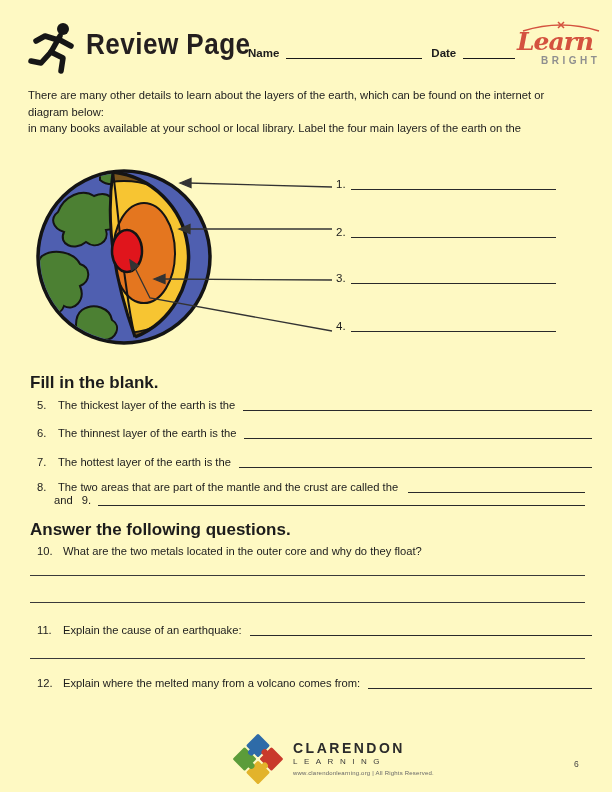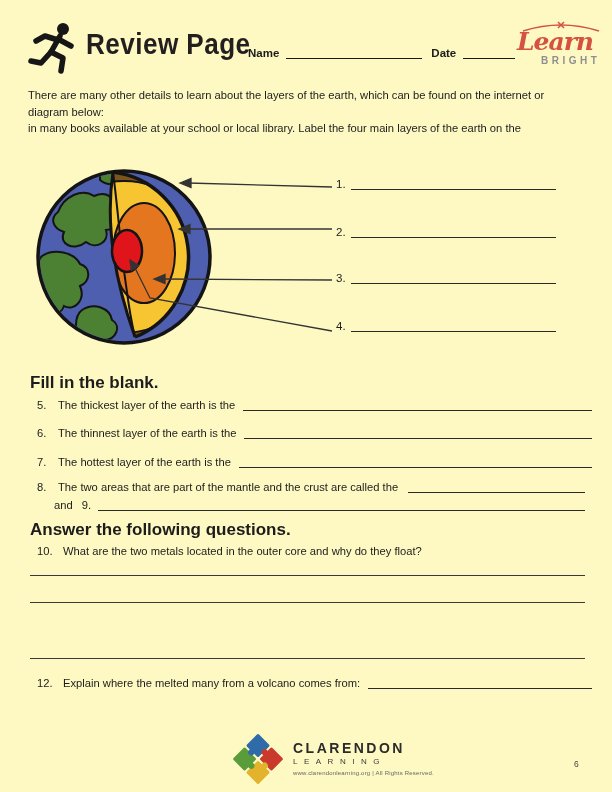--- a/index.html
+++ b/index.html
@@ -34,21 +34,21 @@
   .dlabel .num{margin-right:5px;}
   .dlabel .writein{width:205px;border-bottom:1px solid #2a2a2a;}
   
   .sec-head{position:absolute;left:30px;font-size:17px;font-weight:700;}
   .q{position:absolute;left:37px;width:555px;display:flex;align-items:flex-end;font-size:11.2px;}
   .q .num{flex:0 0 21px;}
   .q .num.wide{flex:0 0 26px;}
   .q .blank{flex:1 1 auto;border-bottom:1.1px solid #2a2a2a;height:12px;margin-left:8px;}
   .q8wrap{position:absolute;left:37px;width:548px;font-size:11.2px;}
   .q8line{display:flex;align-items:flex-end;}
-  .q8line2{display:flex;align-items:flex-end;margin-top:5px;padding-left:17px;text-align:right;}
+  .q8line2{display:flex;align-items:flex-end;padding-left:17px;text-align:right;}
   .q8line2 .and{margin-right:9px;}
   .q8line2 .num9{margin-right:7px;}
   .rule{position:absolute;left:30px;width:555px;height:12px;border-bottom:1.2px solid #3a3a3a;}
   
   .puzzle{position:absolute;left:232px;top:733px;width:52px;height:52px;}
   .clarendon{position:absolute;left:293px;top:741px;}
   .clar-1{font-size:14px;font-weight:700;letter-spacing:2.5px;color:#2b2b2b;line-height:15px;}
   .clar-2{font-size:8px;font-weight:400;letter-spacing:6.5px;color:#3a3a3a;margin-top:1px;}
   .clar-3{font-size:6px;color:#666;margin-top:4px;letter-spacing:.2px;}
   .page-num{position:absolute;left:574px;top:759px;font-size:8.5px;color:#444;}
@@ -186,20 +186,25 @@
 
   <div class="sec-head" style="top:520px;">Answer the following questions.</div>
 
   <div class="q" style="top:545px;">
     <span class="num wide">10.</span>
     <span>What are the two metals located in the outer core and why do they float?</span>
   </div>
   <div class="rule" style="top:563px;"></div>
   <div class="rule" style="top:590px;"></div>
 
+  <div class="q" style="top:623px;">
+    <span class="num wide">11.</span>
+    <span>Explain the cause of an earthquake:</span>
+    <span class="blank"></span>
+  </div>
   <div class="rule" style="top:646px;"></div>
 
   <div class="q" style="top:676px;">
     <span class="num wide">12.</span>
     <span>Explain where the melted many from a volcano comes from:</span>
     <span class="blank"></span>
   </div>
 
   <svg class="puzzle" viewBox="0 0 52 52">
     <g transform="rotate(45 26 26)">

